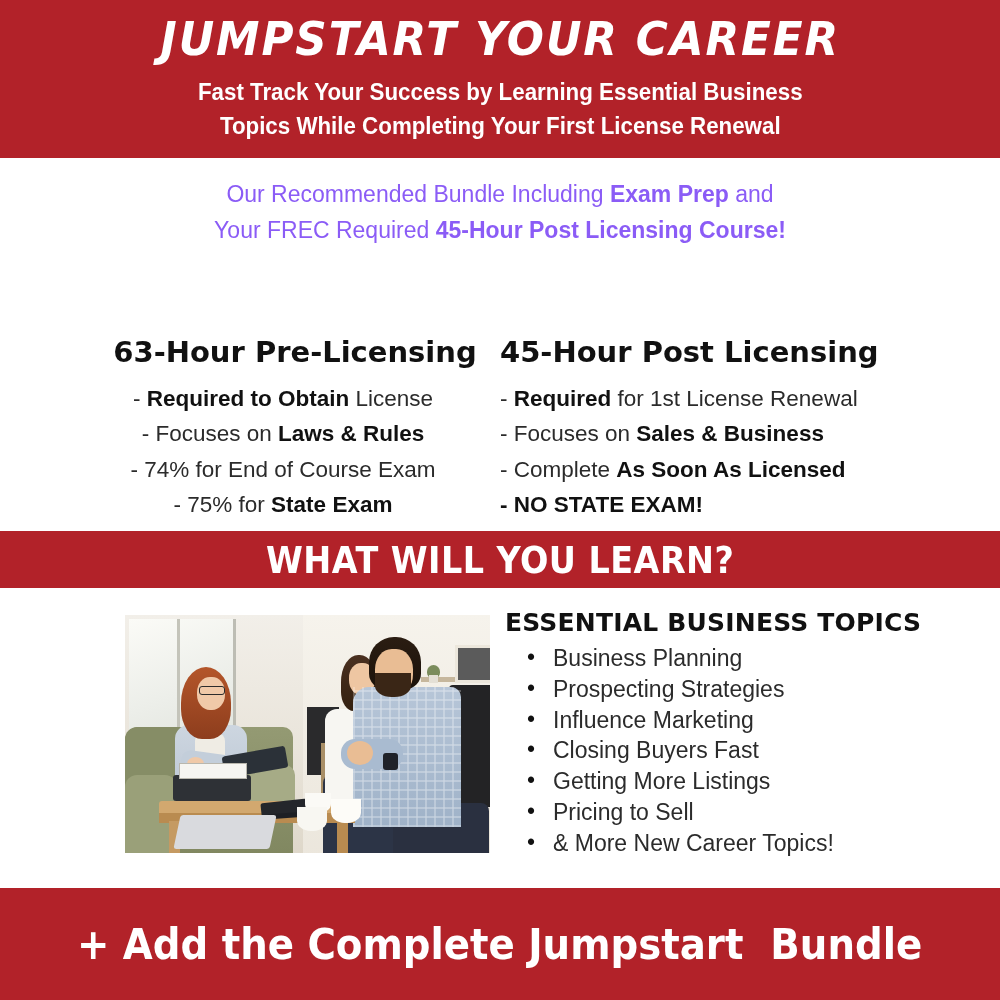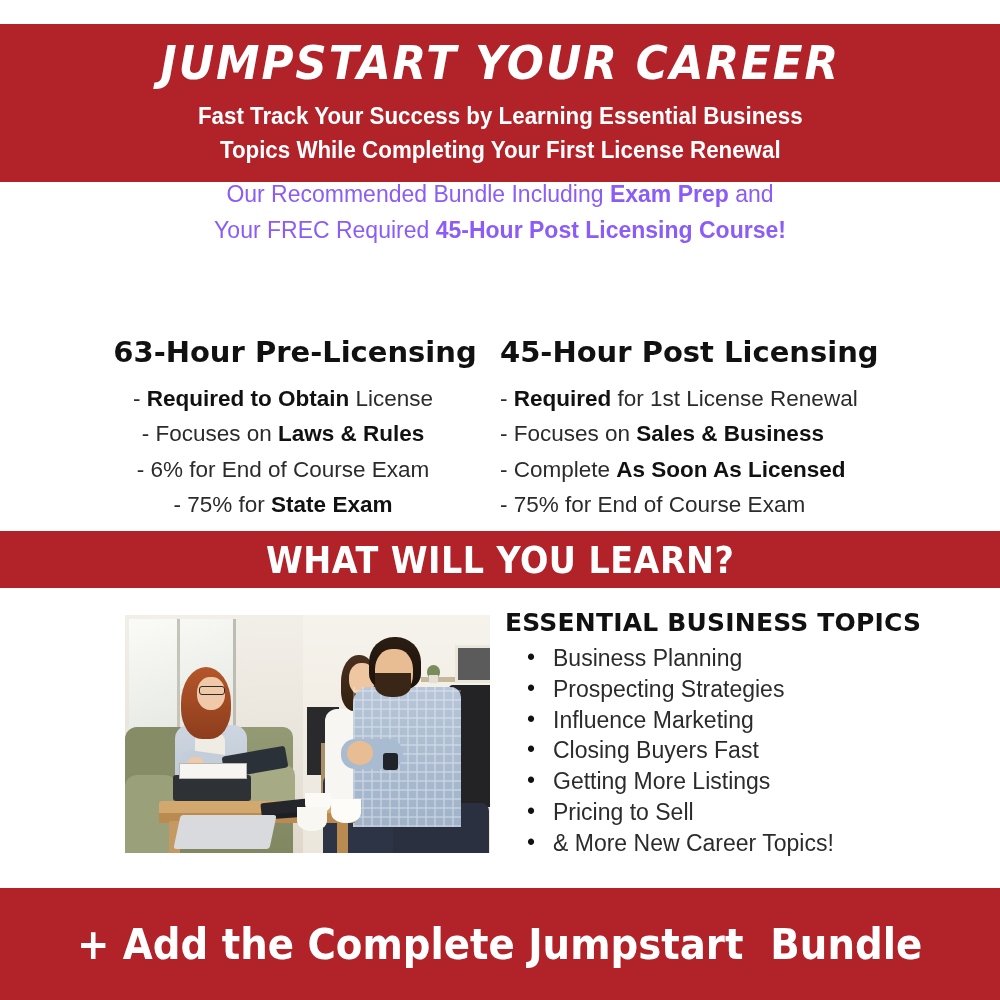--- a/index.html
+++ b/index.html
@@ -30,21 +30,20 @@
     justify-content: center;
     color: #ffffff;
     box-sizing: border-box;
   }
 
   
   .hero {
     top: 0;
     height: 158px;
     padding-top: 0;
-    margin-top: 24px;
   }
   .hero-title {
     font-family: "DejaVu Sans", sans-serif;
     font-weight: bold;
     font-style: italic;
     font-size: 47px;
     letter-spacing: 2px;
     line-height: 1;
     transform: scaleX(0.93);
     transform-origin: center;
@@ -301,32 +300,31 @@
   </div>
 
 
   <div class="compare">
 
     <div class="col col-left">
       <div class="col-head">63-Hour Pre-Licensing</div>
       <div>
         <div class="bullet-line"><span>- </span><b>Required to Obtain</b><span> License</span></div>
         <div class="bullet-line"><span>- Focuses on </span><b>Laws &amp; Rules</b><span></span></div>
-        <div class="bullet-line"><span>- 6% for End of Course Exam</span><b></b><span></span></div>
+        <div class="bullet-line"><span>- 74% for End of Course Exam</span><b></b><span></span></div>
         <div class="bullet-line"><span>- 75% for </span><b>State Exam</b><span></span></div>
       </div>
     </div>
 
     <div class="col col-right">
       <div class="col-head">45-Hour Post Licensing</div>
       <div>
         <div class="bullet-line"><span>- </span><b>Required</b><span> for 1st License Renewal</span></div>
         <div class="bullet-line"><span>- Focuses on </span><b>Sales &amp; Business</b><span></span></div>
         <div class="bullet-line"><span>- Complete </span><b>As Soon As Licensed</b><span></span></div>
-        <div class="bullet-line"><span>- 75% for End of Course Exam</span><b></b><span></span></div>
         <div class="bullet-line all-bold"><span>- NO STATE EXAM!</span><b></b><span></span></div>
       </div>
     </div>
 
   </div>
 
   <div class="band banner-learn">
     <div class="banner-title">WHAT WILL YOU LEARN?</div>
   </div>
 

